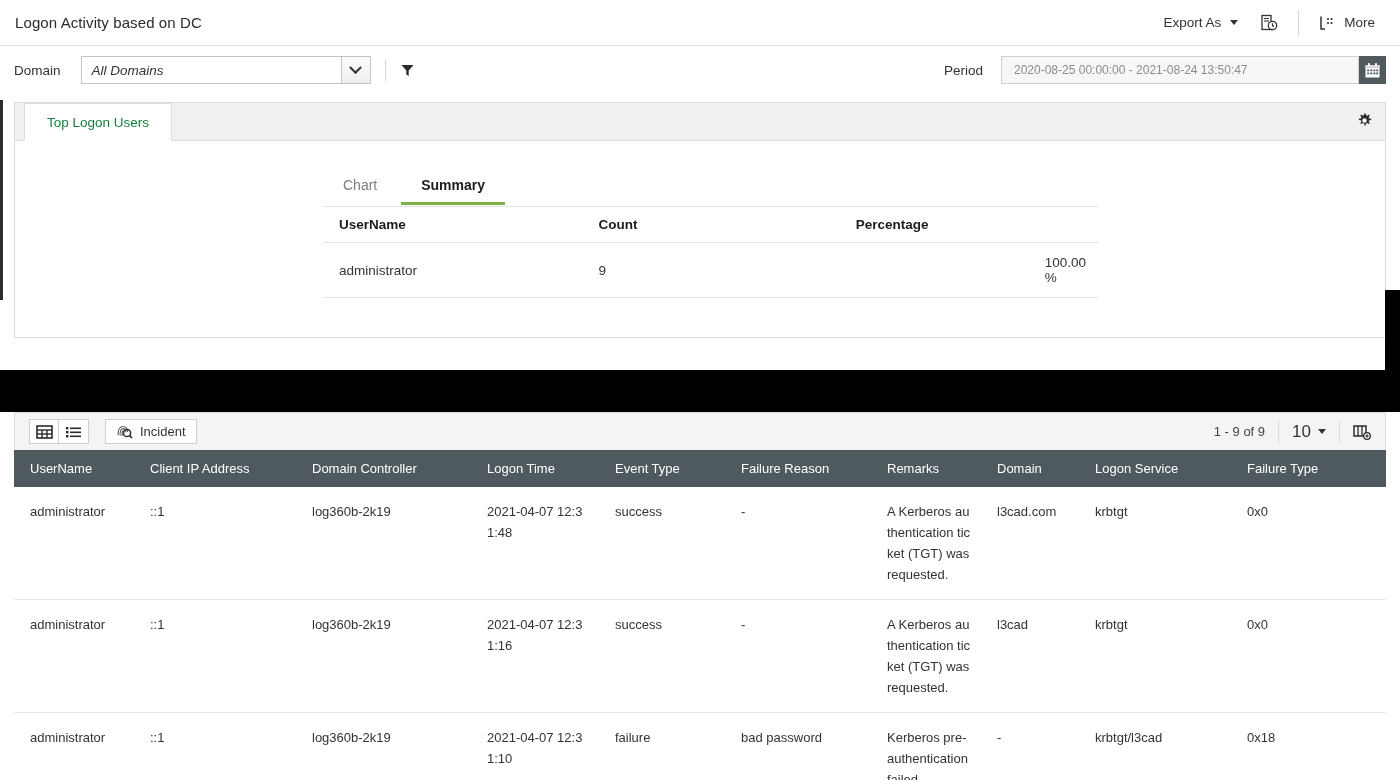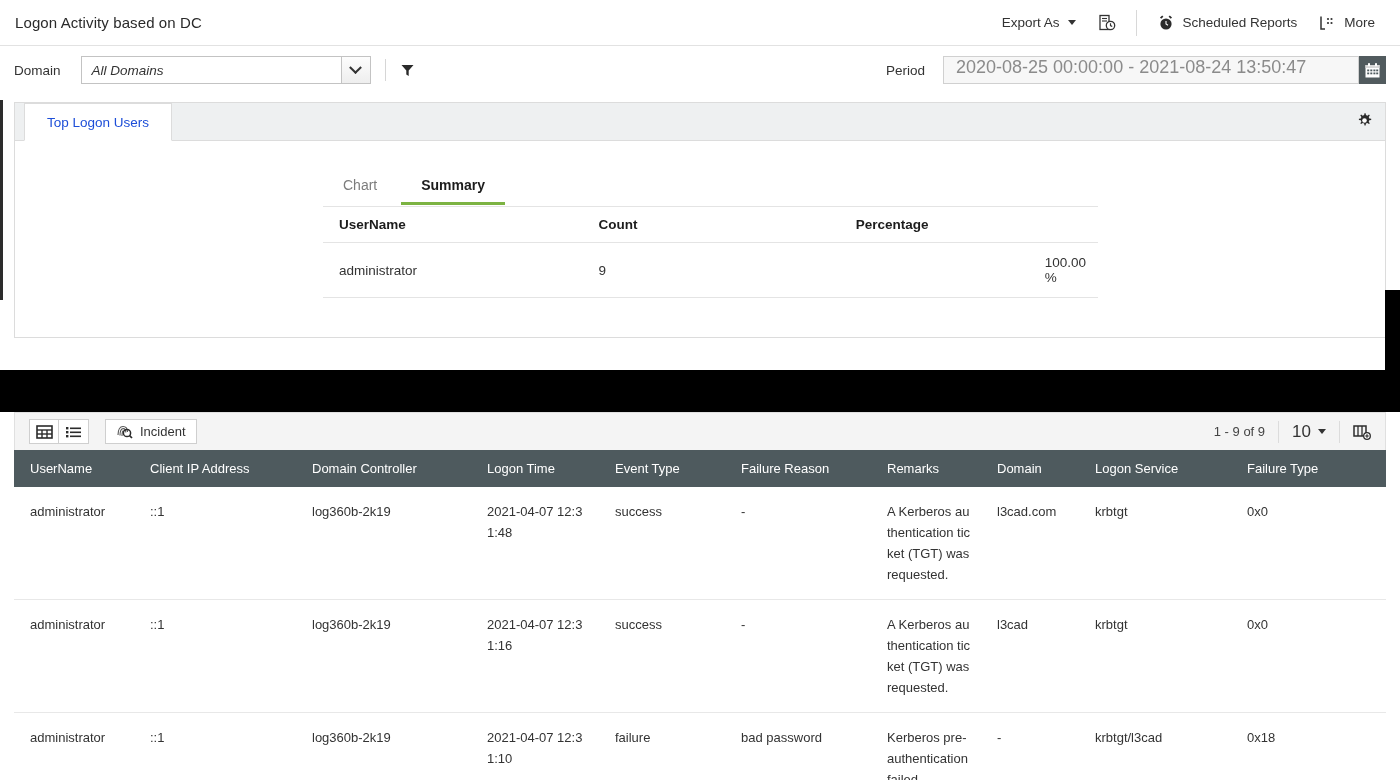--- a/index.html
+++ b/index.html
@@ -59,23 +59,23 @@
   .chev { width: 9px; height: 9px; border-right: 2px solid #333; border-bottom: 2px solid #333;
           transform: rotate(45deg) translate(-2px,-2px); }
   .vdiv { width: 1px; height: 22px; background: #d6d6d6; margin: 0 14px; }
   .funnel { cursor:pointer; display:flex; align-items:center; }
 
   .period-group {
     position: absolute; right: 14px; top: 10px;
     display: flex; align-items: center;
   }
   .period-input {
-    width: 416px; height: 28px; border: 1px solid #d0d0d0;
-    background: #f7f7f7; color: #8b8b8b; font-size: 18px;
-    display: flex; padding-left: 12px;
+    width: 358px; height: 28px; border: 1px solid #d0d0d0;
+    background: #f7f7f7; color: #8b8b8b; font-size: 12px;
+    display: flex; align-items: center; padding-left: 12px;
     margin-left: 18px;
   }
   .cal-btn {
     width: 27px; height: 28px; background: #515b5e;
     display: flex; align-items: center; justify-content: center; cursor: pointer;
   }
 
   
   .card {
     margin: 8px 14px 0 14px;
@@ -84,21 +84,21 @@
     height: 236px;
     position: relative;
   }
   .card-tabbar {
     height: 38px; background: #eef0f1; border-bottom: 1px solid #dcdcdc;
     display: flex; align-items: flex-end; position: relative;
   }
   .card-tab {
     background: #fff; border: 1px solid #dcdcdc; border-bottom: 1px solid #fff;
     height: 38px; display: flex; align-items: center; padding: 0 22px;
-    font-size: 13.5px; color: #1d4ed8; margin-left: 9px; margin-bottom: -1px;
+    font-size: 13.5px; color: #15803d; margin-left: 9px; margin-bottom: -1px;
     cursor: pointer;
   }
   .gear-btn {
     position: absolute; right: 12px; top: 9px; cursor: pointer;
   }
 
   .card-body { position: relative; height: 196px; background:#fff; }
 
   
   .inner { position: absolute; left: 308px; top: 30px; width: 775px; }
@@ -178,28 +178,20 @@
       <div class="tb-item">
         <svg width="18" height="18" viewBox="0 0 18 18">
           <rect x="2" y="1.5" width="9" height="14" fill="none" stroke="#333" stroke-width="1.3"></rect>
           <line x1="4" y1="4.5" x2="9" y2="4.5" stroke="#333" stroke-width="1.1"></line>
           <line x1="4" y1="7" x2="9" y2="7" stroke="#333" stroke-width="1.1"></line>
           <circle cx="12.5" cy="11.5" r="4.2" fill="#fff" stroke="#333" stroke-width="1.3"></circle>
           <path d="M12.5 9.3 L12.5 11.6 L14.2 12.6" stroke="#333" stroke-width="1.2" fill="none"></path>
         </svg>
       </div>
       <div class="tb-sep"></div>
-      <div class="tb-item">
-        <svg width="18" height="18" viewBox="0 0 18 18">
-          <circle cx="9" cy="10" r="5.6" fill="#2b2b2b"></circle>
-          <path d="M3.6 4.2 L5.8 2.2 M14.4 4.2 L12.2 2.2" stroke="#2b2b2b" stroke-width="1.8" fill="none"></path>
-          <path d="M9 7 L9 10 L11 11.2" stroke="#fff" stroke-width="1.1" fill="none"></path>
-        </svg>
-        <span>Scheduled Reports</span>
-      </div>
       <div class="tb-item">
         <svg width="18" height="16" viewBox="0 0 18 16">
           <path d="M2 1.5 L2 14 L6 14" stroke="#333" stroke-width="1.5" fill="none"></path>
           <circle cx="9" cy="4" r="1.1" fill="#333"></circle>
             <circle cx="12.5" cy="4" r="1.1" fill="#333"></circle>
           <circle cx="9" cy="8" r="1.1" fill="#333"></circle>
             <circle cx="12.5" cy="8" r="1.1" fill="#333"></circle>
         </svg>
         <span>More</span>
       </div>

